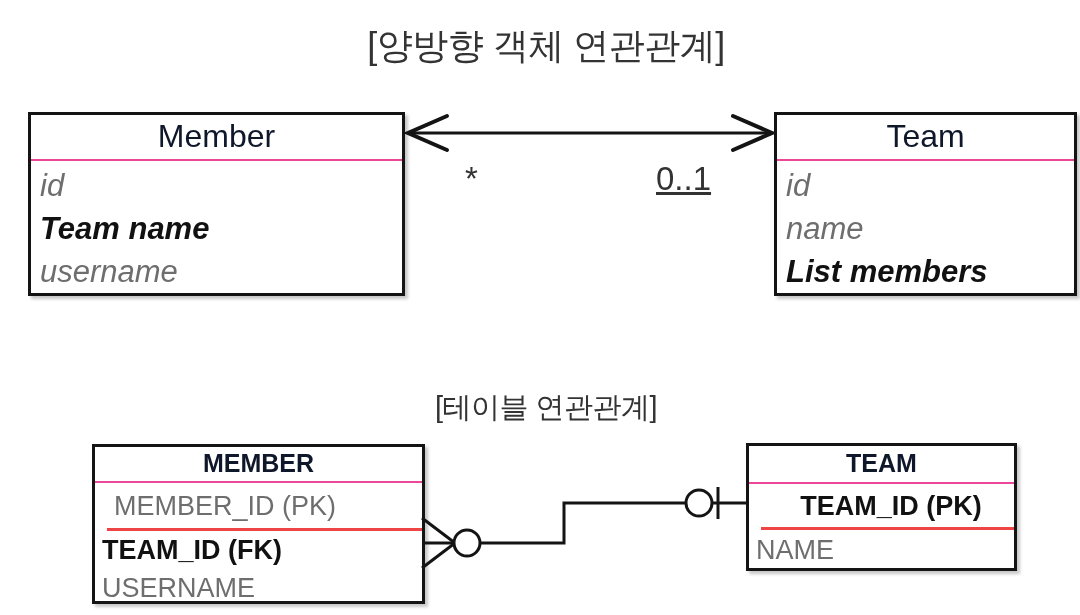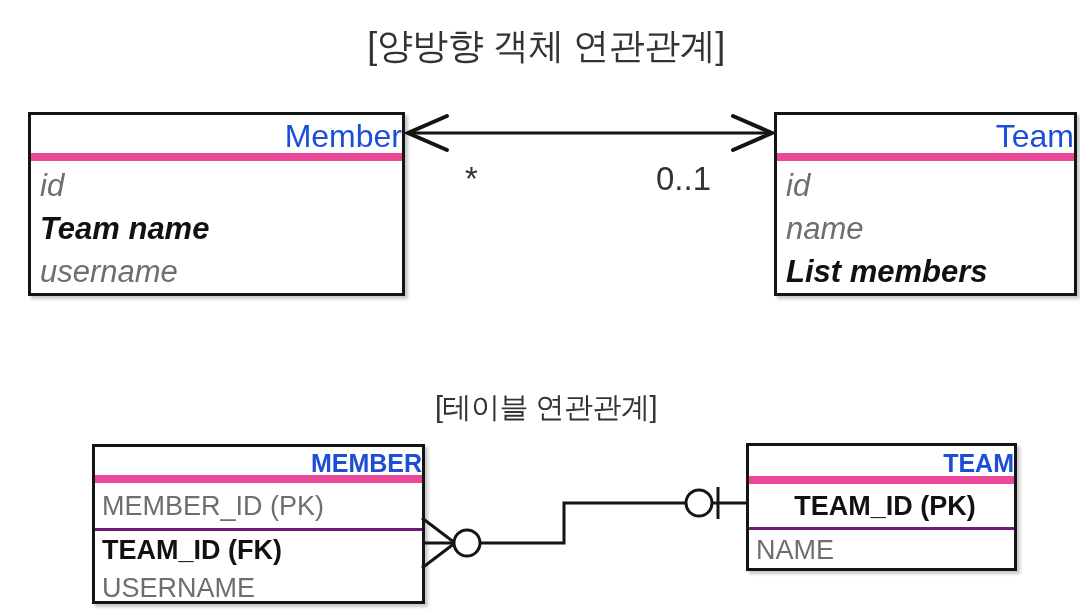--- a/index.html
+++ b/index.html
@@ -48,33 +48,34 @@
 
   
   .box {
     position: absolute;
     background: #ffffff;
     border: 3px solid #141414;
     box-sizing: border-box;
     box-shadow: 3px 3px 3px rgba(0,0,0,0.22);
   }
   .box-header {
-    text-align: right;
-    color: #1d4ed8;
-    border-bottom: 8px solid #ec4899;
+    text-align: center;
+    color: #0f172a;
+    border-bottom: 2px solid #ec4899;
     box-sizing: border-box;
     overflow: hidden;
     white-space: nowrap;
   }
   .box-section {
     box-sizing: border-box;
     overflow: hidden;
   }
   .box-section.divided {
-    border-bottom: 3px solid #701a75;
+    border-bottom: 3px solid #ef4444;
+    margin-left: 12px;
   }
   .attr {
     white-space: nowrap;
     overflow: hidden;
     color: #6e6e6e;
   }
   .attr.strong {
     color: #111111;
     font-weight: bold;
   }
@@ -132,21 +133,21 @@
   #box-team-table .s1 { height: 46px; padding-top: 2px; text-align: center; }
 
   
   .mult-label {
     position: absolute;
     color: #333333;
     font-size: 33px;
     white-space: nowrap;
   }
   #mult-many { left: 459px; top: 160px; }
-  #mult-zeroone { left: 650px; top: 160px; }
+  #mult-zeroone { left: 650px; top: 160px; text-decoration: underline; }
 
   
   .connector-layer {
     position: absolute;
     left: 0; top: 0;
     width: 1080px;
     height: 615px;
     pointer-events: none;
   }
 </style>

